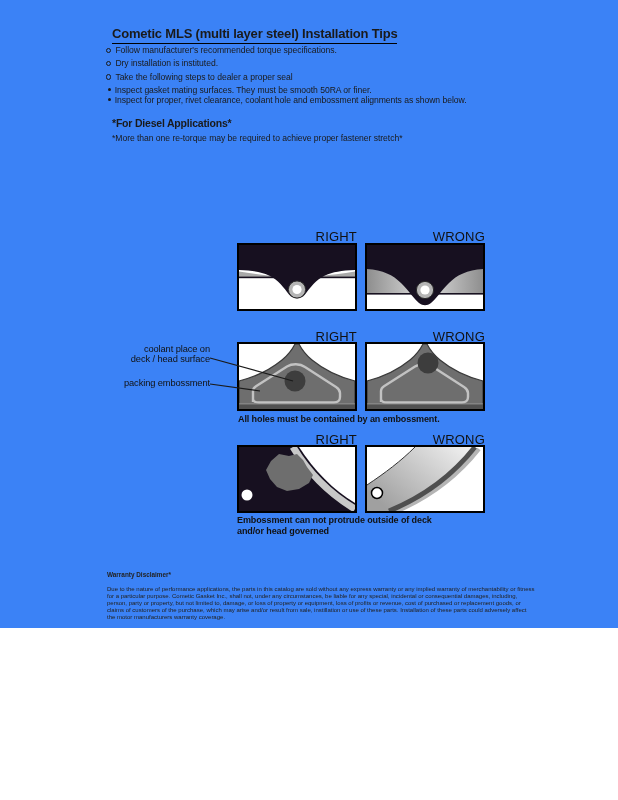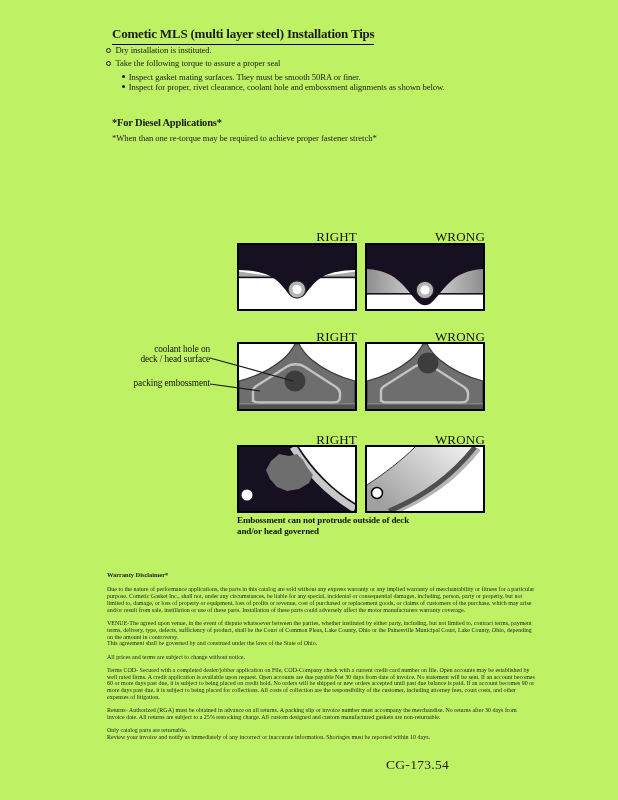--- a/index.html
+++ b/index.html
@@ -1,27 +1,27 @@
 <!DOCTYPE html>
 <html><head>
 <meta charset="utf-8">
 <style>
   html,body{margin:0;padding:0;background:#fff;}
   .page{
-    position:relative;width:618px;height:800px;background:#bef264;overflow:hidden;
-    font-family:Liberation Serif, serif;color:#1a1a1a;
+    position:relative;width:618px;height:628px;background:#3b82f6;overflow:hidden;
+    font-family:Liberation Sans, sans-serif;color:#1a1a1a;
   }
   .abs{position:absolute;}
   .doc-title{
     font-size:13px;font-weight:bold;letter-spacing:-0.2px;
     border-bottom:1.6px solid #000;padding-bottom:2px;display:inline-block;
   }
   .bullets{font-size:8.6px;letter-spacing:-0.05px;}
   .bullet-row{display:flex;align-items:flex-start;height:13.4px;}
-  .sub-row{display:flex;align-items:flex-start;height:10.2px;margin-left:16px;text-align:center;}
+  .sub-row{display:flex;align-items:flex-start;height:10.2px;margin-left:2px;text-align:center;}
   .marker-o{
     width:3.4px;height:3.4px;border:0.9px solid #1a1a1a;border-radius:50%;
     margin-top:2.6px;margin-right:4px;flex:0 0 auto;
   }
   .marker-dot{
     width:3.2px;height:3.2px;background:#1a1a1a;border-radius:50%;
     margin-top:2.8px;margin-right:3.5px;flex:0 0 auto;
   }
   .bullet-text{white-space:nowrap;}
   .h2{font-size:10.5px;font-weight:bold;letter-spacing:-0.2px;text-align:center;}
@@ -42,39 +42,43 @@
 
 <div class="page">
 
   <div class="abs" style="left:112px;top:24px;">
     <span class="doc-title">Cometic MLS (multi layer steel) Installation Tips</span>
   </div>
 
   <div class="abs bullets" style="left:106px;top:45px;">
     <div class="bullet-row">
       <span class="marker-o"></span>
-      <span class="bullet-text">Dry installation is instituted.</span>
+      <span class="bullet-text">Follow manufacturer's recommended torque specifications.</span>
     </div>
     <div class="bullet-row">
       <span class="marker-o"></span>
-      <span class="bullet-text">Take the following torque to assure a proper seal</span>
+      <span class="bullet-text">Dry installation is instituted.</span>
+    </div>
+    <div class="bullet-row">
+      <span class="marker-o"></span>
+      <span class="bullet-text">Take the following steps to dealer a proper seal</span>
     </div>
     <div class="sub-row">
       <span class="marker-dot"></span>
       <span class="bullet-text">Inspect gasket mating surfaces.  They must be smooth 50RA or finer.</span>
     </div>
     <div class="sub-row">
       <span class="marker-dot"></span>
       <span class="bullet-text">Inspect for proper, rivet clearance, coolant hole and embossment alignments as shown below.</span>
     </div>
   </div>
 
   <div class="abs h2" style="left:112px;top:117px;">*For Diesel Applications*</div>
   <div class="abs par-block" style="left:112px;top:133px;width:470px;">
-    <p class="body-par">*When than one re-torque may be required to achieve proper fastener stretch*</p>
+    <p class="body-par">*More than one re-torque may be required to achieve proper fastener stretch*</p>
   </div>
 
   <div class="abs rw-label" style="left:237px;top:229px;">RIGHT</div>
   <div class="abs rw-label" style="left:365px;top:229px;">WRONG</div>
 
   <div class="panel" style="left:237px;top:243px;">
     <svg viewBox="0 0 120 68">
       <rect width="120" height="68" fill="#fff"></rect>
       <path d="M2,34 L2,28.5 C14,30.5 27,32 41,33.4 L41,34 Z" fill="#a9a9a9"></path>
       <path d="M118,34 L118,28.5 C106,30.5 93,32 79,33.4 L79,34 Z" fill="#a9a9a9"></path>
@@ -106,21 +110,21 @@
       <circle cx="60" cy="47" r="8.6" fill="#b5b5b5" stroke="#2a2a2a" stroke-width="1"></circle>
       <circle cx="60" cy="47" r="4.6" fill="#fff"></circle>
       <rect x="1" y="1" width="118" height="66" fill="none" stroke="#000" stroke-width="2"></rect>
     </svg>
   </div>
 
 
   <div class="abs rw-label" style="left:237px;top:329px;">RIGHT</div>
   <div class="abs rw-label" style="left:365px;top:329px;">WRONG</div>
 
-  <div class="abs side-label" style="left:110px;top:344px;width:100px;">coolant hole on
+  <div class="abs side-label" style="left:110px;top:344px;width:100px;">coolant place on
 deck / head surface</div>
   <div class="abs side-label" style="left:110px;top:378px;width:100px;">packing embossment</div>
 
   <div class="panel" style="left:237px;top:342px;">
     <svg viewBox="0 0 120 69">
       <rect width="120" height="69" fill="#fff"></rect>
       <path d="M2,67 L2,39 C18,35 34,27 45,18 C51,13 56,6 58,2 L62,2 C64,6 69,13 75,18 C86,27 102,35 118,39 L118,67 Z" fill="#6e6e6e" stroke="#3a3a3a" stroke-width="1.2"></path>
       <path d="M16,60 L16,49 C16,47 17,45.5 19,44.2 L50,24.5 C55,21.5 63,21.5 68,25 L99,45 C102,47 103,48.5 103,51 L103,55 C103,58.5 100.5,60.5 97,60.5 L22,60.5 C18,60.5 16,59 16,57 Z" fill="none" stroke="#c2c2c2" stroke-width="2.4"></path>
       <circle cx="58" cy="39" r="10.5" fill="#3d3d3d"></circle>
       <rect x="2" y="61.5" width="116" height="1" fill="#9a9a9a"></rect>
@@ -139,20 +143,21 @@
       <rect x="2" y="62.5" width="116" height="4.5" fill="#515151"></rect>
       <rect x="1" y="1" width="118" height="67" fill="none" stroke="#000" stroke-width="2"></rect>
     </svg>
   </div>
 
   <svg class="abs" style="left:205px;top:350px;z-index:5;pointer-events:none;" width="95" height="45" viewBox="0 0 95 45">
     <line x1="5" y1="8" x2="88" y2="31" stroke="#1a1a1a" stroke-width="1.2"></line>
     <line x1="5" y1="34" x2="55" y2="41" stroke="#1a1a1a" stroke-width="1.2"></line>
   </svg>
 
+  <div class="abs caption" style="left:238px;top:414px;">All holes must be contained by an embossment.</div>
 
   <div class="abs rw-label" style="left:237px;top:432px;">RIGHT</div>
   <div class="abs rw-label" style="left:365px;top:432px;">WRONG</div>
 
   <div class="panel" style="left:237px;top:445px;">
     <svg viewBox="0 0 120 68">
       <rect width="120" height="68" fill="#171020"></rect>
       <path d="M56,2 C71,27 93,49 118,64" fill="none" stroke="#c8c8c8" stroke-width="7"></path>
       <path d="M62,2 L118,2 L118,58 C96,45 77,25 62,2 Z" fill="#fff"></path>
       <path d="M34,16 L42,9 L52,11 L60,9 L66,15 L70,22 L76,30 L72,38 L62,44 L50,46 L40,42 L33,34 L29,25 Z" fill="#6e6e6e"></path>

